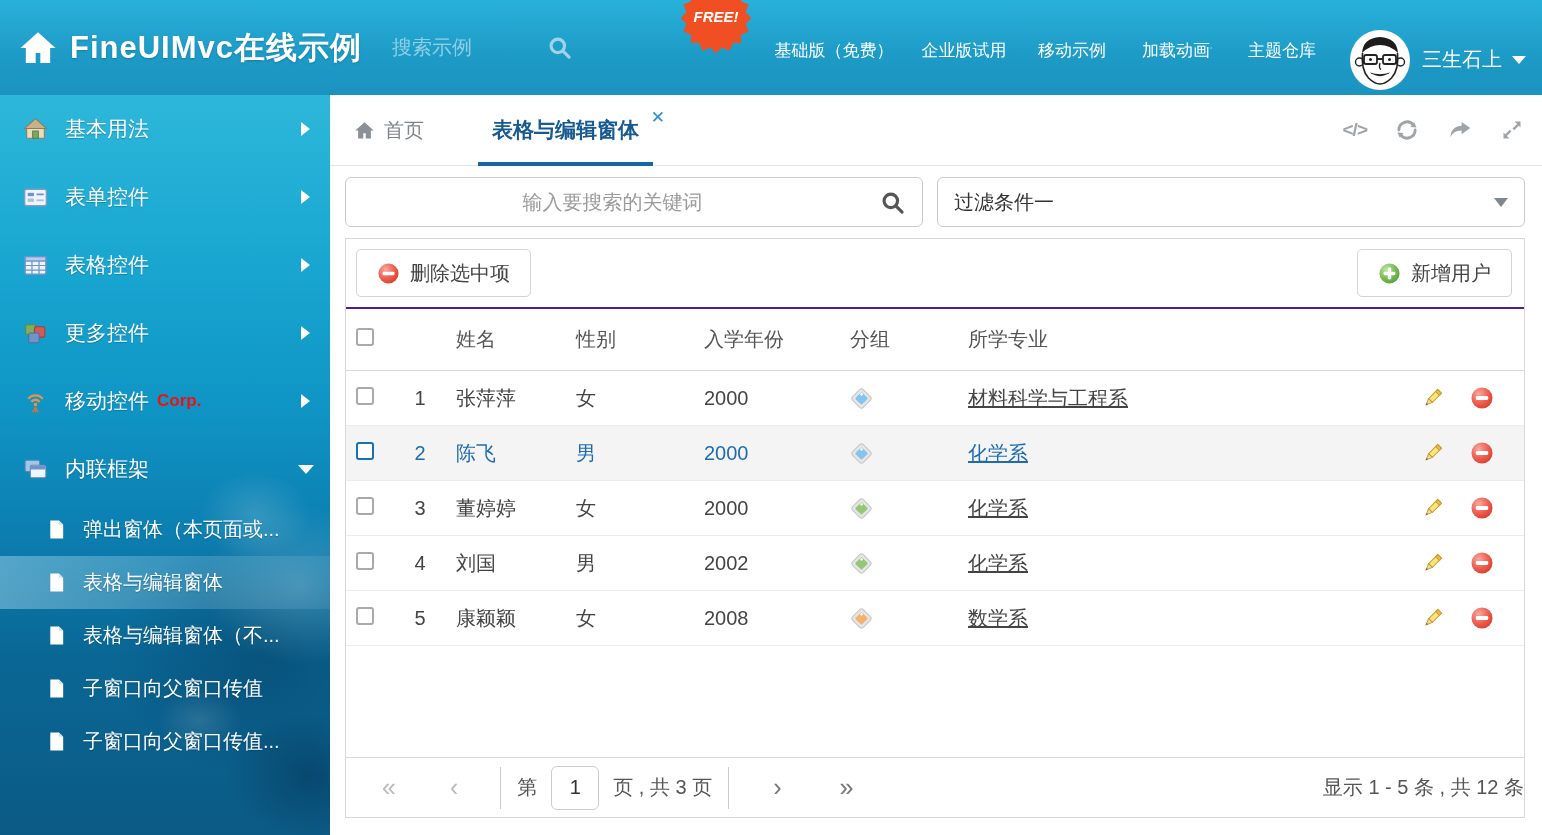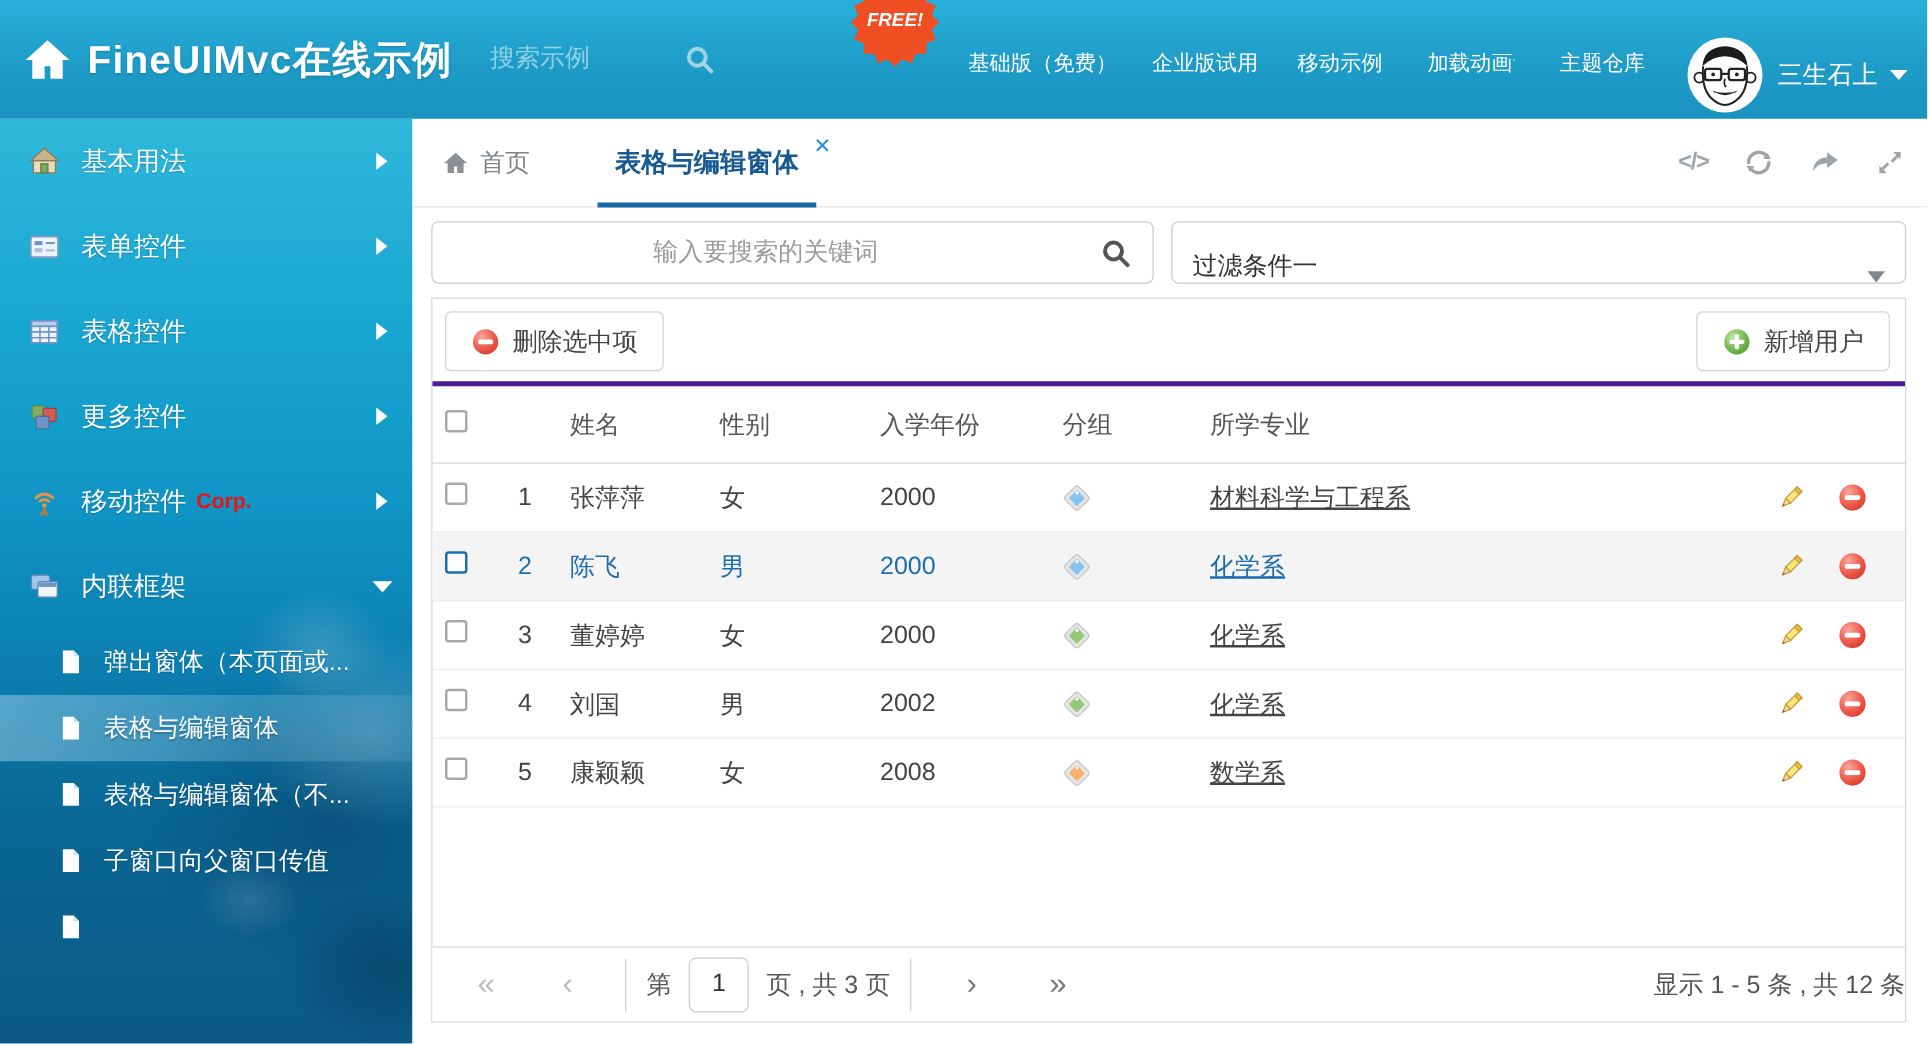--- a/index.html
+++ b/index.html
@@ -74,28 +74,28 @@
   .tab-tools { position:absolute; right:18px; top:0; height:100%; display:flex; align-items:center; gap:27px; color:#9fa4a9; }
   .tool { cursor:pointer; display:flex; align-items:center; }
   .tool-code { font-size:19px; font-weight:bold; letter-spacing:-1px; }
 
   .search-box { position:absolute; left:15px; top:82px; width:578px; height:50px;
     border:1px solid #ccc; border-radius:6px; display:flex; align-items:center; background:#fff; }
   .search-box input { flex:1; border:none; outline:none; font-size:20px; color:#333; padding:0 16px; background:transparent;text-align:center; }
   .search-box input::placeholder { color:#9b9b9b; }
   .search-box svg { margin-right:16px; }
   .filter-box { position:absolute; left:607px; top:82px; width:588px; height:50px;
-    border:1px solid #ccc; border-radius:6px; display:flex; align-items:flex-end; padding:0 16px;
+    border:1px solid #ccc; border-radius:6px; display:flex; align-items:center; padding:0 16px;
     font-size:20px; color:#333; cursor:pointer; background:#fff; }
   .filter-box .caret { margin-left:auto; width:0; height:0;
     border-left:7px solid transparent; border-right:7px solid transparent; border-top:9px solid #7f868d; }
 
   .panel { position:absolute; left:15px; top:143px; width:1180px; height:580px;
     border:1px solid #d8d8d8; background:#fff; }
-  .ptoolbar { position:relative; height:70px; border-bottom:4px solid #4c1d95; }
+  .ptoolbar { position:relative; height:70px; border-bottom:2px solid #4c1d95; }
   .btn { position:absolute; top:10px; height:48px; display:flex; align-items:center; gap:10px;
     padding:0 20px; border:1px solid #d3d3d3; border-radius:5px; background:#fff;
     font-size:20px; color:#444; cursor:pointer; }
   .btn-delete { left:10px; } .btn-add { right:12px; }
 
   .thead { display:flex; align-items:center; height:62px; border-bottom:1px solid #d9d9d9;
     color:#555; font-size:20px; }
   .trow { display:flex; align-items:center; height:55px; border-bottom:1px solid #ececec;
     font-size:20px; color:#444; }
   .trow.selected { background:#f4f4f4; color:var(--selected_text,#1e6cb0); }
@@ -332,20 +332,21 @@
             <path d="M4.5 1.5h9l4.5 4.5v14.5h-13.5z" fill="#fff"></path>
               <path d="M13.5 1.5v4.5h4.5z" fill="#cfe0ee"></path>
           </svg>
           <span class="lbl">子窗口向父窗口传值</span>
         </div>
         <div class="sub-item">
           <svg viewBox="0 0 22 22" width="21" height="21">
             <path d="M4.5 1.5h9l4.5 4.5v14.5h-13.5z" fill="#fff"></path>
               <path d="M13.5 1.5v4.5h4.5z" fill="#cfe0ee"></path>
           </svg>
+          <span class="lbl">子窗口向父窗口传值...</span>
         </div>
       </div>
     </div>
   </div>
 
   <div class="main">
 
     <div class="tabbar">
       <div class="tab-home">
         <svg viewBox="0 0 24 24" width="21" height="21" fill="#8a9096">

